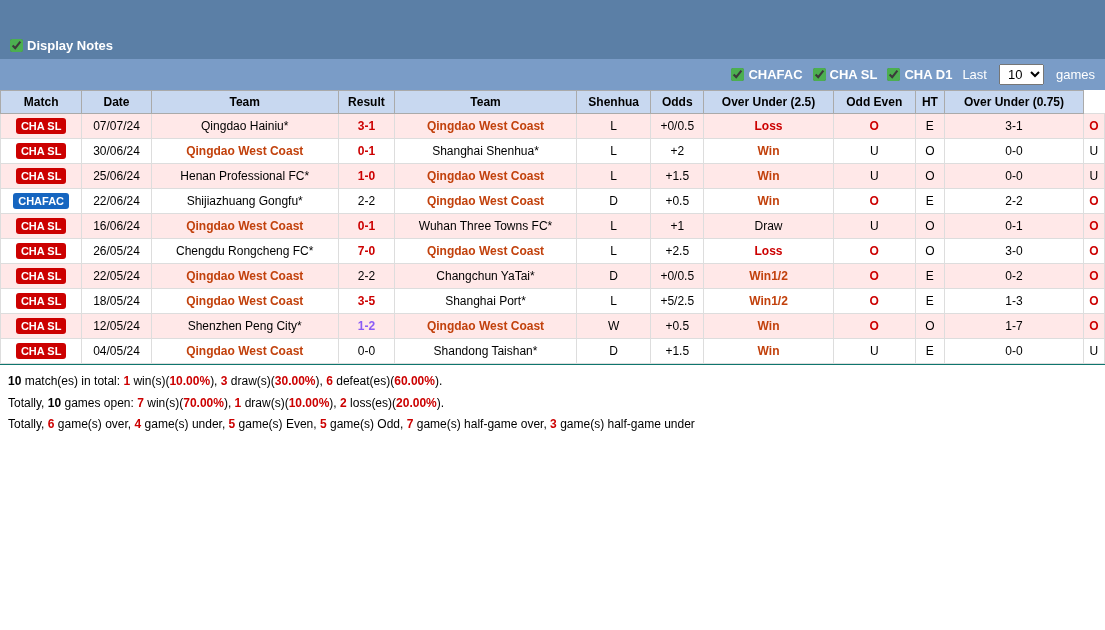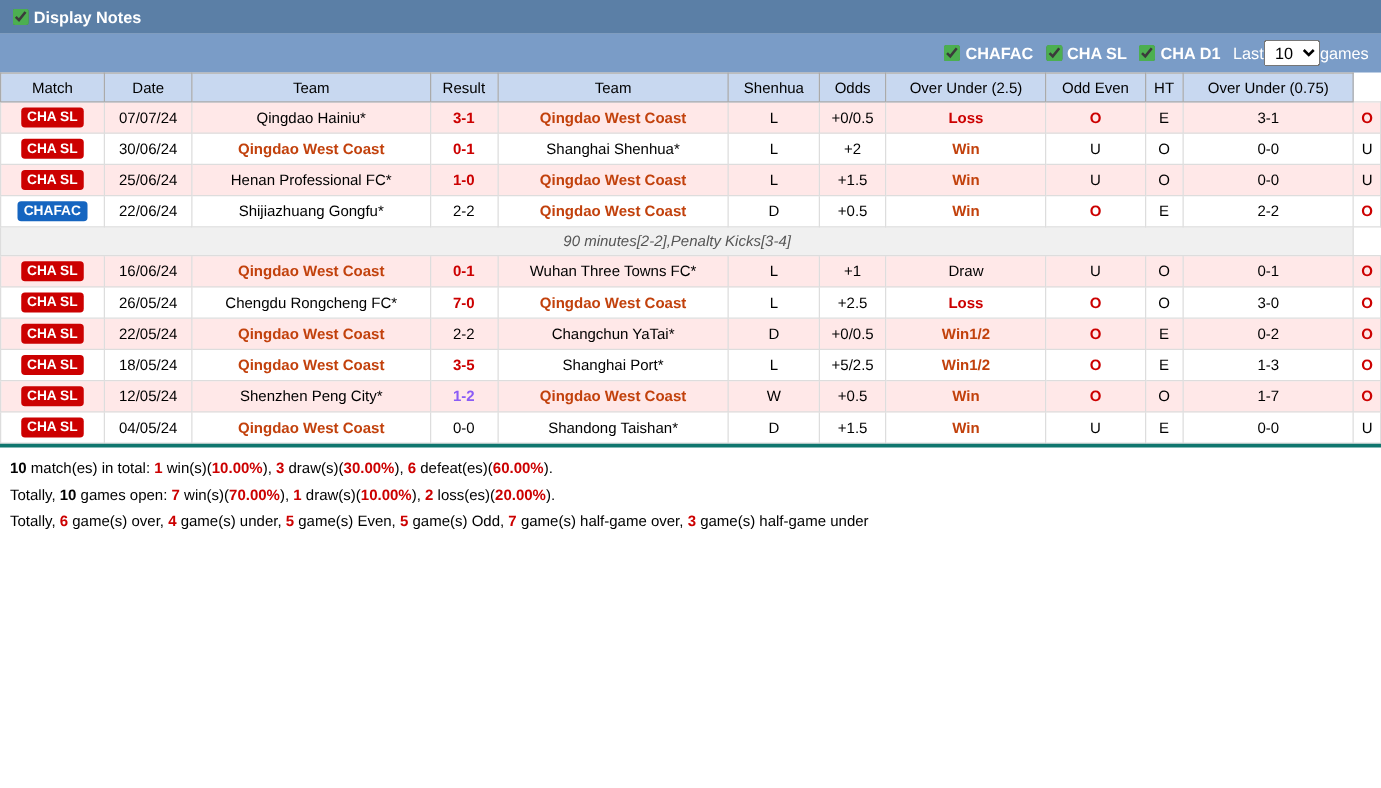--- a/index.html
+++ b/index.html
@@ -11,20 +11,21 @@
       display: flex;
       align-items: center;
       justify-content: space-between;
       padding: 6px 10px;
       font-size: 15px;
       font-weight: bold;
     }
     .header-right {
       display: flex;
       gap: 6px;
+      margin-top: 32px;
     }
     .checkbox-label {
       display: flex;
       align-items: center;
       gap: 4px;
       font-size: 13px;
       color: #fff;
     }
     .checkbox-label input { accent-color: #4caf50; }
 
@@ -41,39 +42,39 @@
       align-items: center;
       gap: 4px;
       color: #fff;
       font-weight: bold;
       font-size: 13px;
     }
     .filter-item input[type=checkbox] { accent-color: #4caf50; }
     .last-games {
       display: flex;
       align-items: center;
-      gap: 0;
+      gap: 12px;
       color: #fff;
       font-size: 13px;
     }
     .last-games select {
       padding: 1px 4px;
       font-size: 13px;
     }
 
     table {
       width: 100%;
       border-collapse: collapse;
     }
     th {
       background: #c8d8f0;
       text-align: center;
       padding: 4px 3px;
       font-size: 12px;
-      font-weight: normal;
+      font-weight: bold;
       border: 1px solid #aaa;
       vertical-align: middle;
       margin-left: 28px;
     }
     td {
       text-align: center;
       padding: 4px 3px;
       border: 1px solid #ddd;
       font-size: 12px;
       vertical-align: middle;
@@ -94,21 +95,21 @@
     .row-white { background: #fff; }
 
     .team-blue { color: #c2410c; font-weight: bold; }
     .result-red { color: #cc0000; font-weight: bold; }
     .result-green { color: #8b5cf6; font-weight: bold; }
 
     .summary {
       padding: 6px 8px;
       font-size: 12px;
       line-height: 1.8;
-      border-top: 3px solid #0f766e;
+      border-top: 1px solid #0f766e;
     }
 
     .note-row td {
       background: #f0f0f0;
       font-style: italic;
       color: #555;
     }
   </style>
 </head>
 <body>
@@ -214,23 +215,20 @@
           <td>2-2</td>
           <td class="team-blue">Qingdao West Coast</td>
           <td>D</td>
           <td>+0.5</td>
           <td class="team-blue">Win</td>
           <td class="result-red">O</td>
           <td>E</td>
           <td>2-2</td>
           <td class="result-red">O</td>
         </tr>
-        <tr class="note-row">
-          <td colspan="11">90 minutes[2-2],Penalty Kicks[3-4]</td>
-        </tr>
         <tr class="row-red">
           <td><span class="badge badge-red">CHA SL</span></td>
           <td>16/06/24</td>
           <td class="team-blue">Qingdao West Coast</td>
           <td class="result-red">0-1</td>
           <td class="">Wuhan Three Towns FC*</td>
           <td>L</td>
           <td>+1</td>
           <td>Draw</td>
           <td>U</td>

